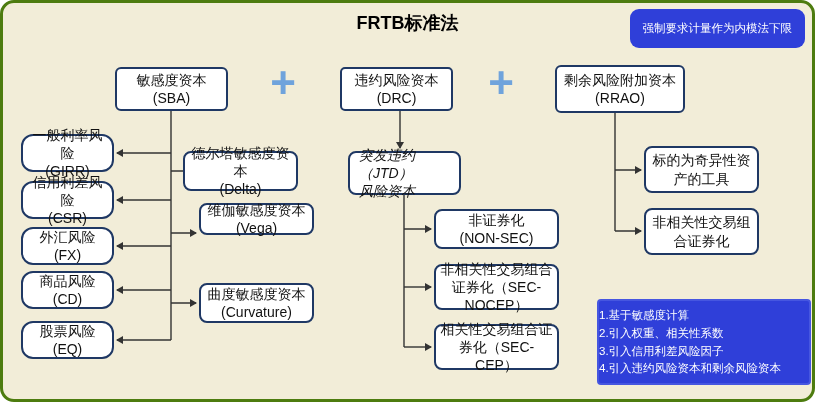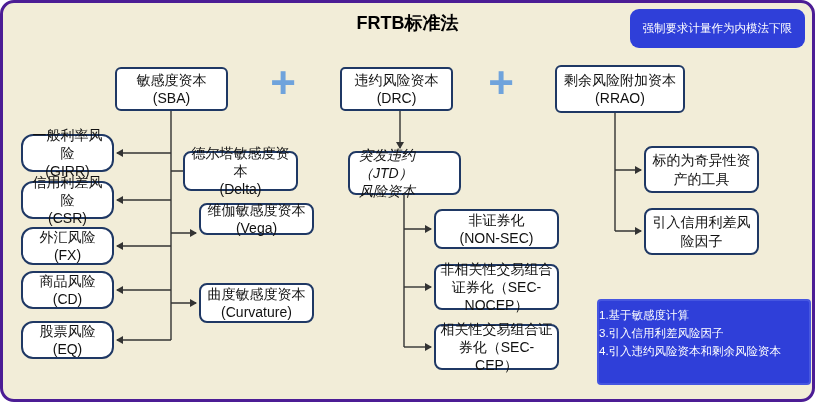--- a/index.html
+++ b/index.html
@@ -1,21 +1,21 @@
 <!DOCTYPE html>
 <html><head>
 <meta charset="utf-8">
 <style>
   html,body{margin:0;padding:0;background:#fff;}
   .stage{
     position:relative;
     width:815px;height:402px;
     box-sizing:border-box;
     background:#F2EDD8;
-    border:3px solid #4c1d95;
+    border:3px solid #4d7c0f;
     border-radius:14px;
     font-family:"Liberation Sans",sans-serif;
     overflow:hidden;
   }
   .title{
     position:absolute;top:8px;left:0;width:100%;
     text-align:center;font-size:18px;font-weight:bold;color:#000;
   }
   .badge{
     position:absolute;top:6px;right:7px;
@@ -125,21 +125,22 @@
 (Curvature)</div>
 
   <div class="node" id="jtd">突发违约（JTD）
 风险资本</div>
   <div class="node" id="nonsec">非证券化
 (NON-SEC)</div>
   <div class="node" id="secnocep">非相关性交易组合证券化（SEC-NOCEP）</div>
   <div class="node" id="seccep">相关性交易组合证券化（SEC-CEP）</div>
 
   <div class="node" id="exotic">标的为奇异性资产的工具</div>
-  <div class="node" id="other">引入信用利差风险因子</div>
+  <div class="node" id="other">非相关性交易组合证券化</div>
 
   <div class="note">
     <div>1.基于敏感度计算</div>
+    <div>2.引入权重、相关性系数</div>
     <div>3.引入信用利差风险因子</div>
     <div>4.引入违约风险资本和剩余风险资本</div>
   </div>
 
 </div>
 
 </body></html>

